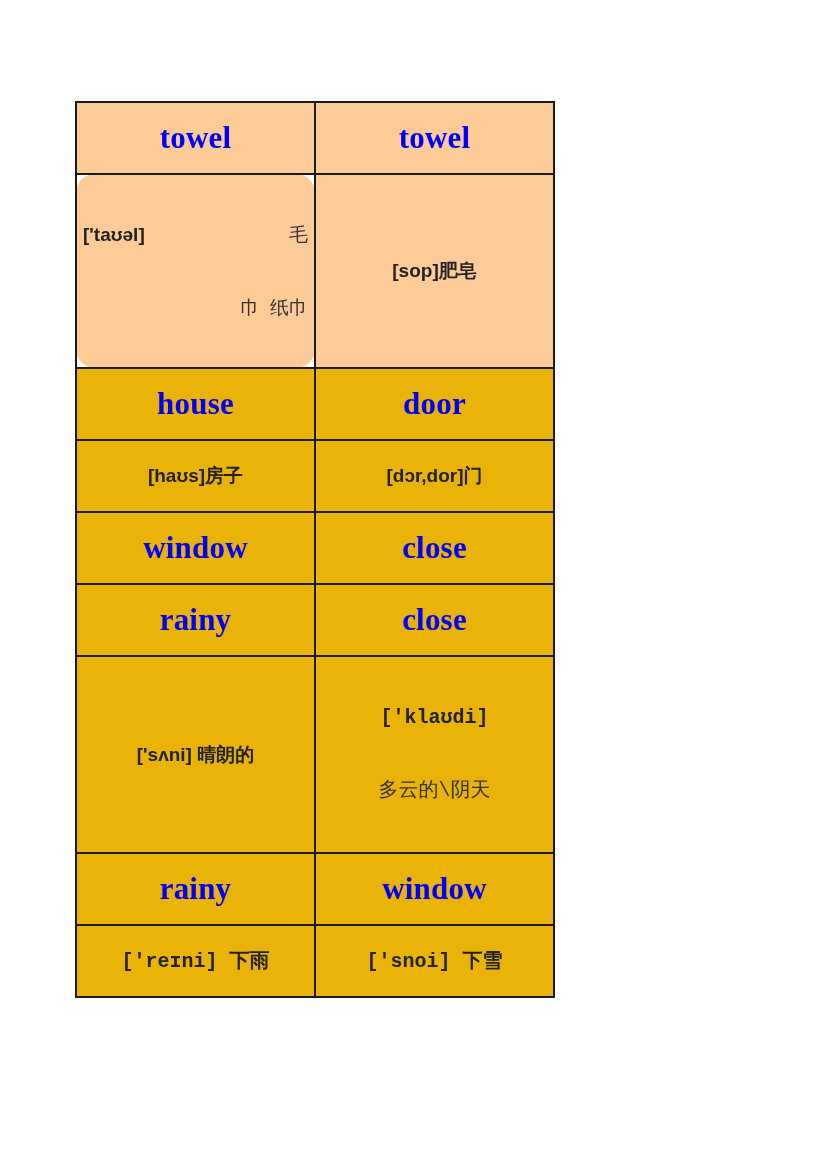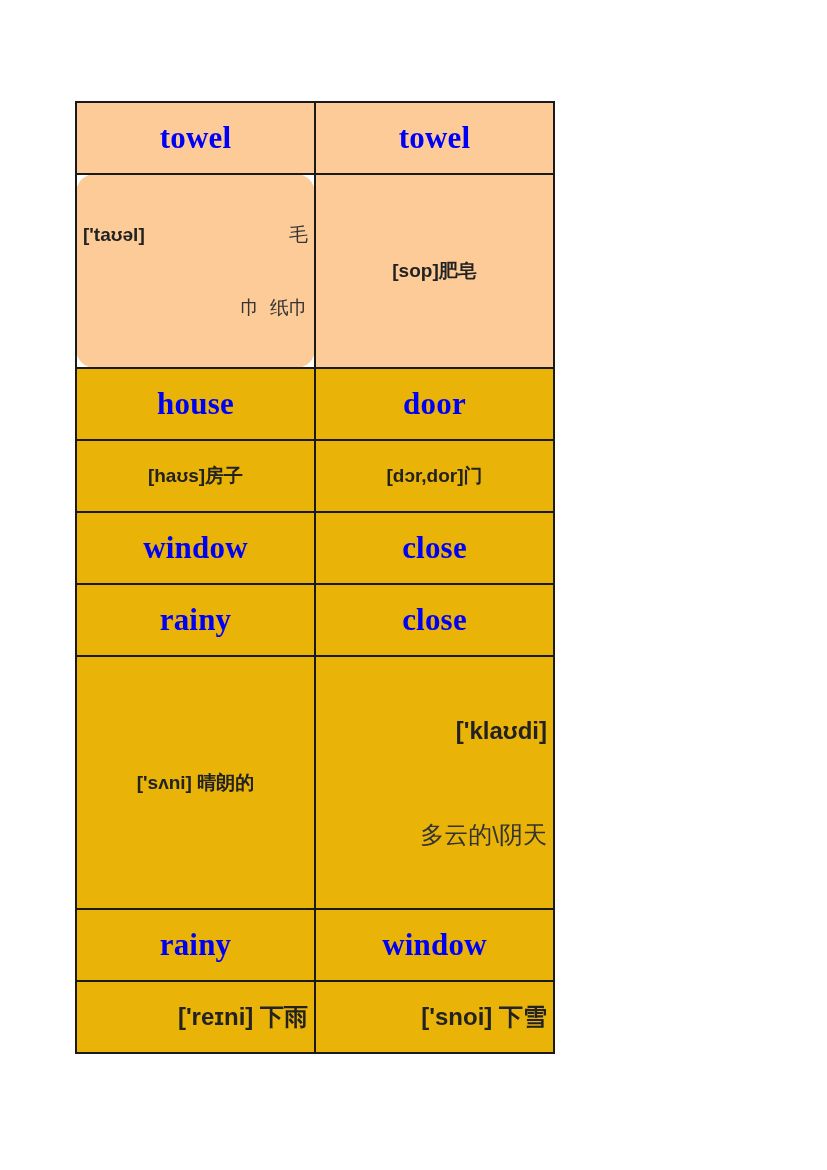--- a/index.html
+++ b/index.html
@@ -68,24 +68,23 @@
     line-height: 1.25;
     white-space: pre-wrap;
   }
   
   .gloss-cell .gloss.g-sans {
     font-family: "Liberation Sans", "DejaVu Sans", sans-serif;
     font-weight: bold;
   }
   
   .gloss-cell .gloss.g-serif {
-    font-family: Liberation Sans, sans-serif;
+    font-family: Liberation Mono, monospace;
     font-weight: bold;
-    font-size: 24px;
-    text-align: right;
+    font-size: 20px;
   }
   
   .gloss-cell .gloss .cn {
     font-weight: normal;
     color: #333333;
   }
 
   
   .gloss-cell.split-gloss {
     text-align: left;
@@ -107,21 +106,20 @@
   .gloss-cell .gloss.two-line {
     line-height: 1.22;
   }
   .gloss-cell .gloss .ipa-line {
     display: block;
   }
   .gloss-cell .gloss .cn-line {
     display: block;
     font-weight: normal;
     color: #333333;
-    margin-top: 17px;
   }
 
   
   td.gloss-cell { padding-top: 22px; vertical-align: middle; }
   td.gloss-cell.split-gloss { padding-top: 0; border-radius: 19px; }
 </style>
 </head>
 <body>
 
 <div id="vocab-sheet">

